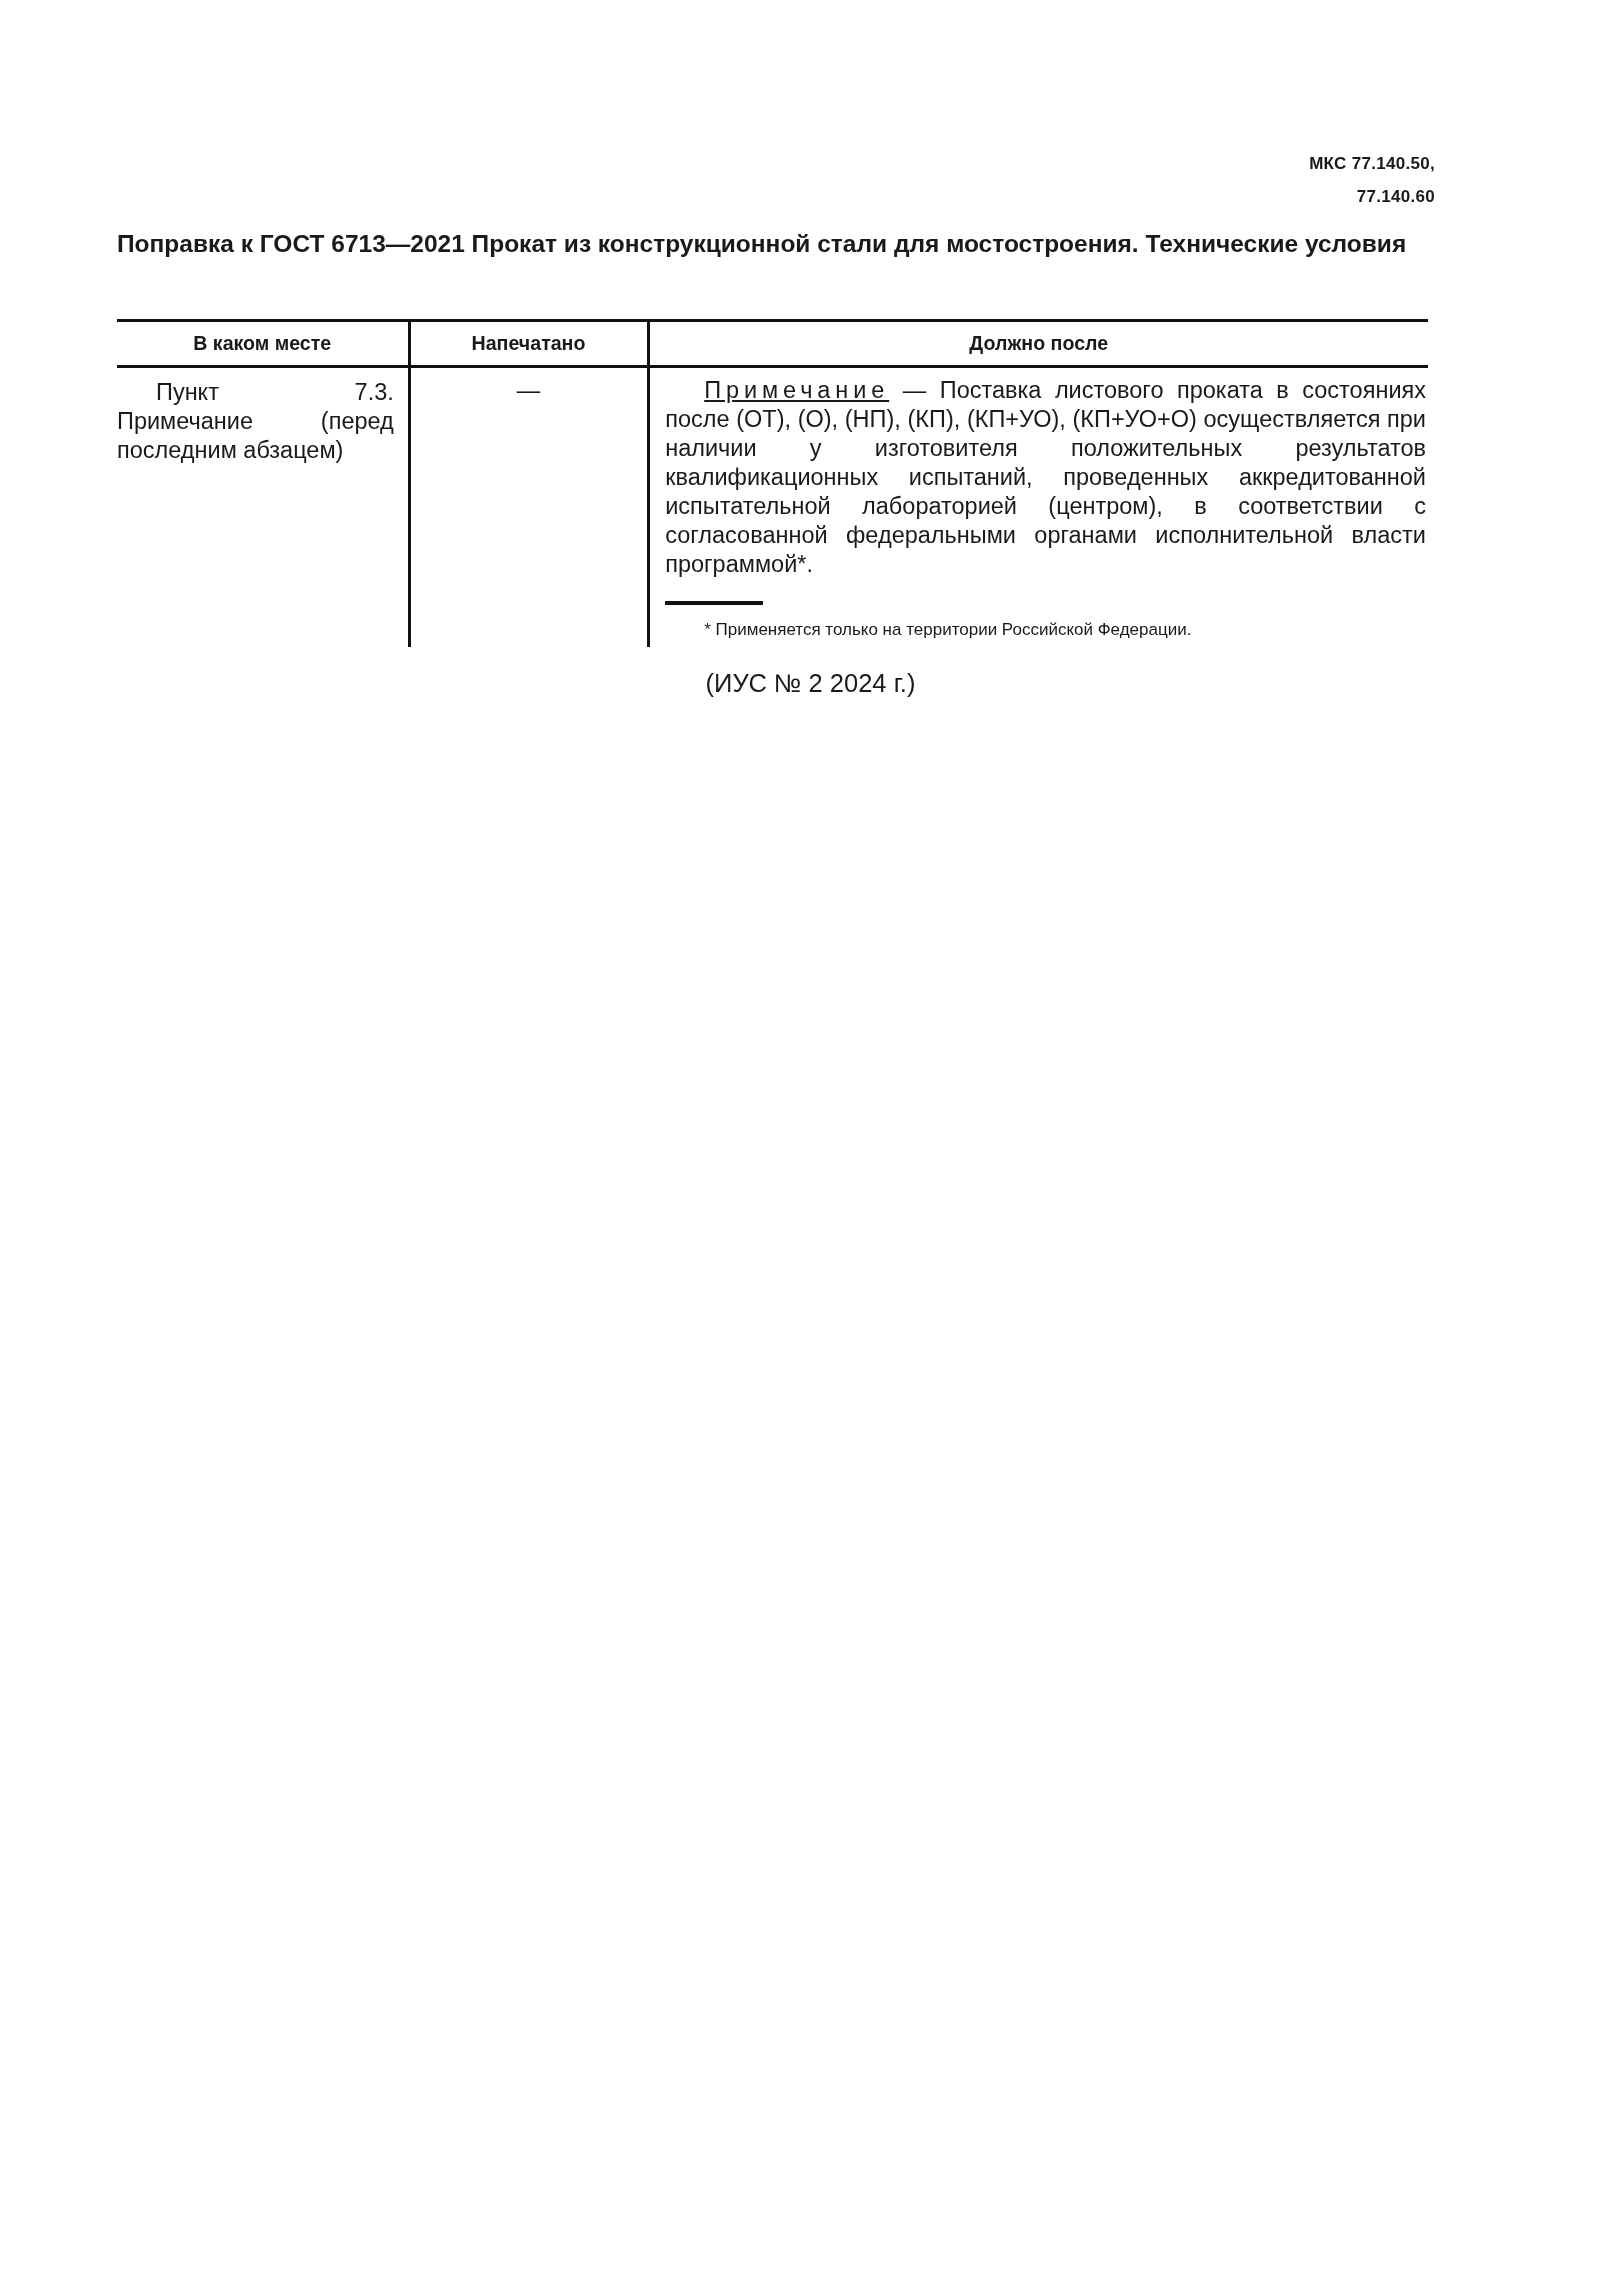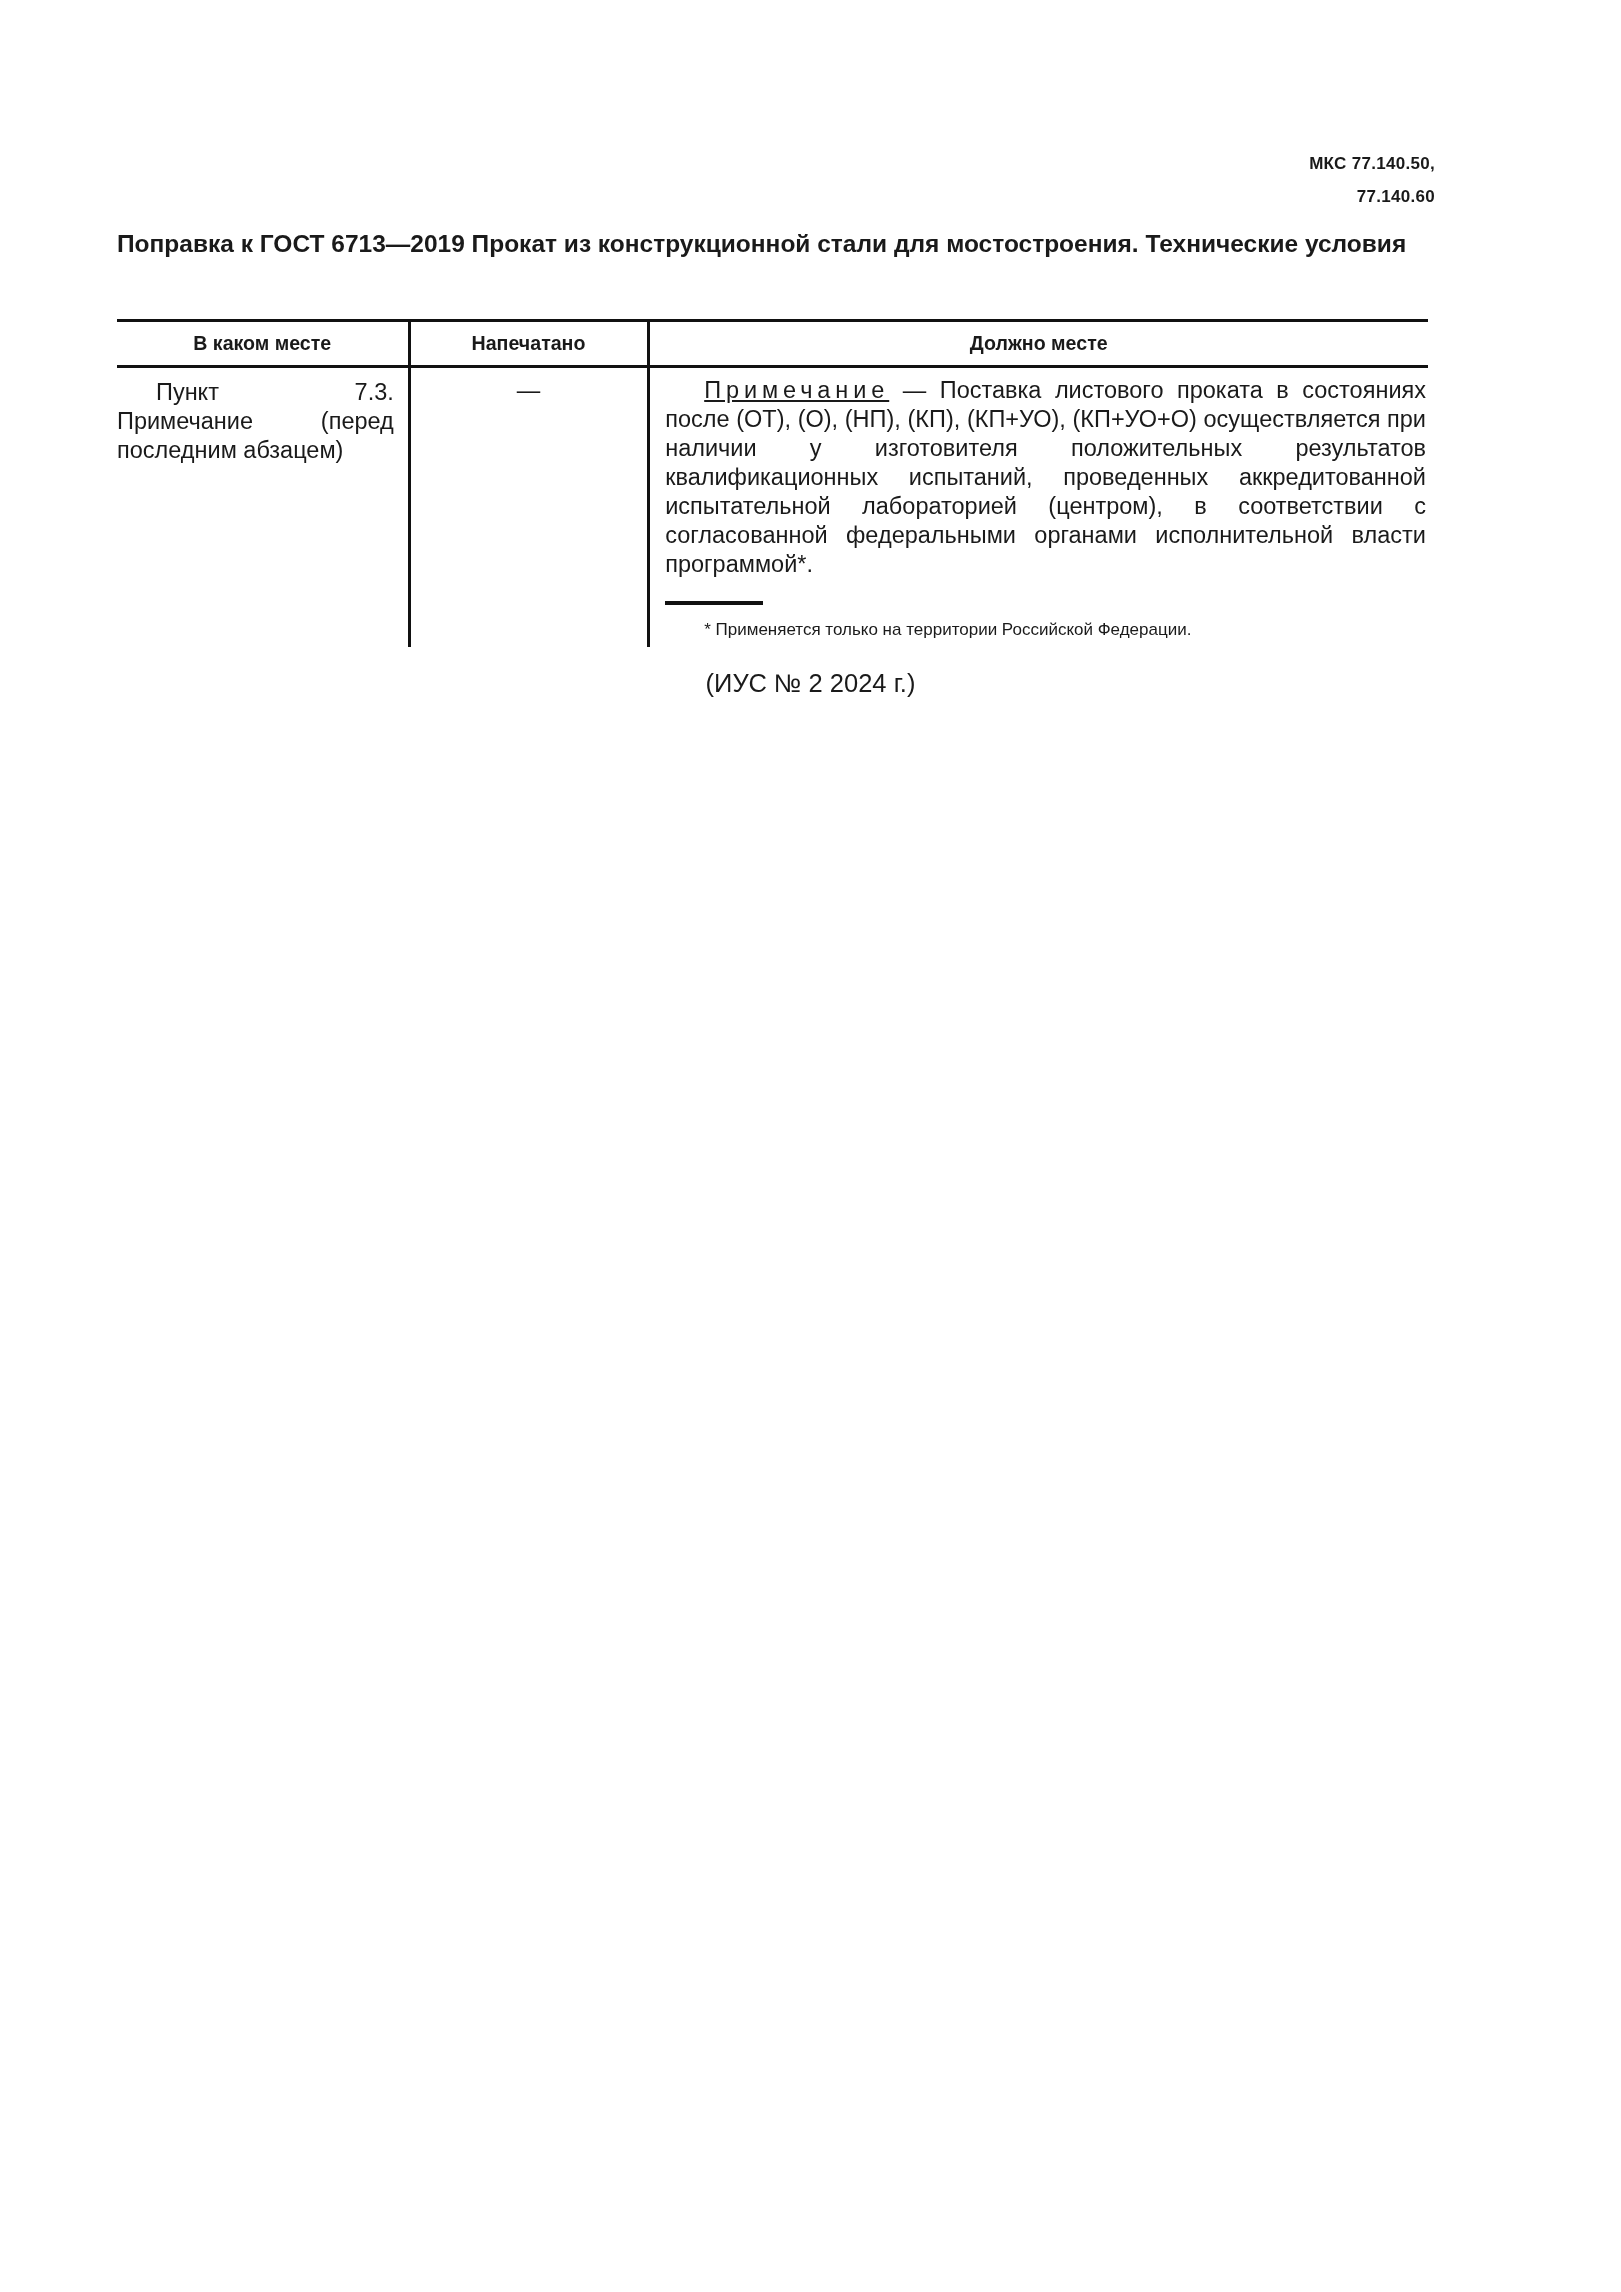--- a/index.html
+++ b/index.html
@@ -103,33 +103,33 @@
     }
   </style>
 </head>
 <body>
 
 <div class="mks">
   <span class="line">МКС  77.140.50,</span>
   <span class="line">77.140.60</span>
 </div>
 
-<div class="doc-title">Поправка к ГОСТ 6713—2019 Прокат из конструкционной стали для мостостроения. Технические условия</div>
+<div class="doc-title">Поправка к ГОСТ 6713—2021 Прокат из конструкционной стали для мостостроения. Технические условия</div>
 
 <table class="amend-table">
   <colgroup>
     <col class="col-place">
     <col class="col-printed">
     <col>
   </colgroup>
   <thead>
     <tr>
       <th>В каком месте</th>
       <th class="vdiv">Напечатано</th>
-      <th class="vdiv">Должно месте</th>
+      <th class="vdiv">Должно после</th>
     </tr>
   </thead>
   <tbody>
     <tr>
       <td class="cell-place">Пункт 7.3. Примечание (перед последним абзацем)</td>
       <td class="cell-printed vdiv">—</td>
       <td class="cell-correct vdiv">
         <p class="note-para"><span class="spaced">Примечание</span><span> — Поставка листового проката в состояниях после (ОТ), (О), (НП), (КП), (КП+УО), (КП+УО+О) осуществляется при наличии у изготовителя положительных результатов квалификационных испытаний, проведенных аккредитованной испытательной лабораторией (центром), в соответствии с согласованной федеральными органами исполнительной власти программой*.</span></p>
         <div class="fn-rule"></div>
         <p class="footnote">* Применяется только на территории Российской Федерации.</p>

